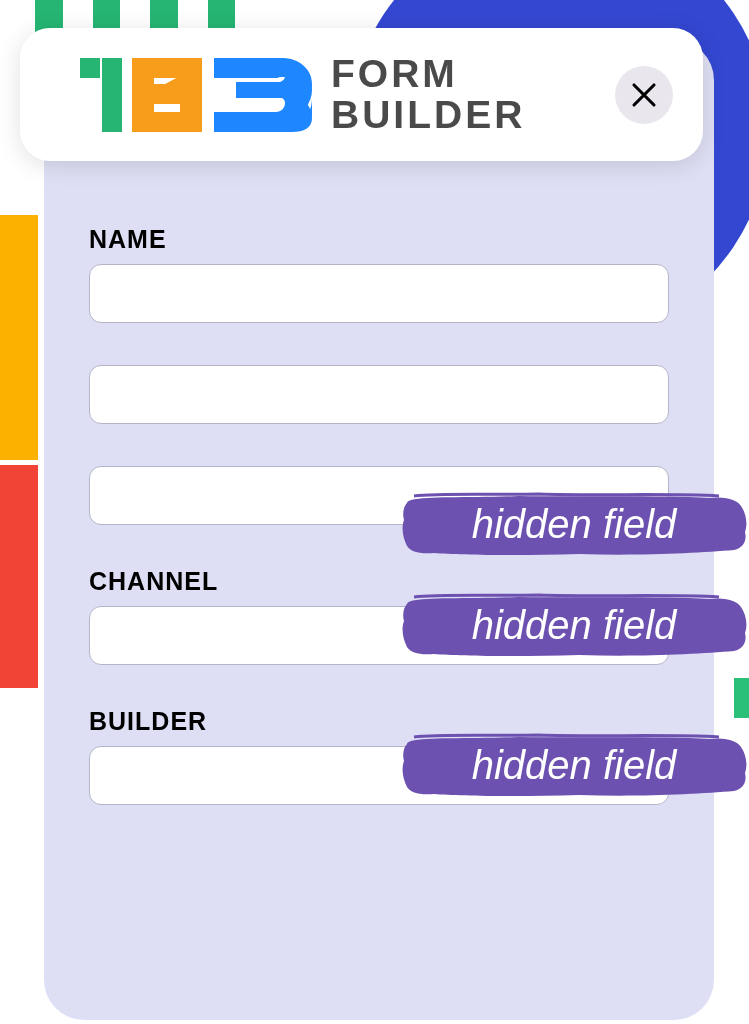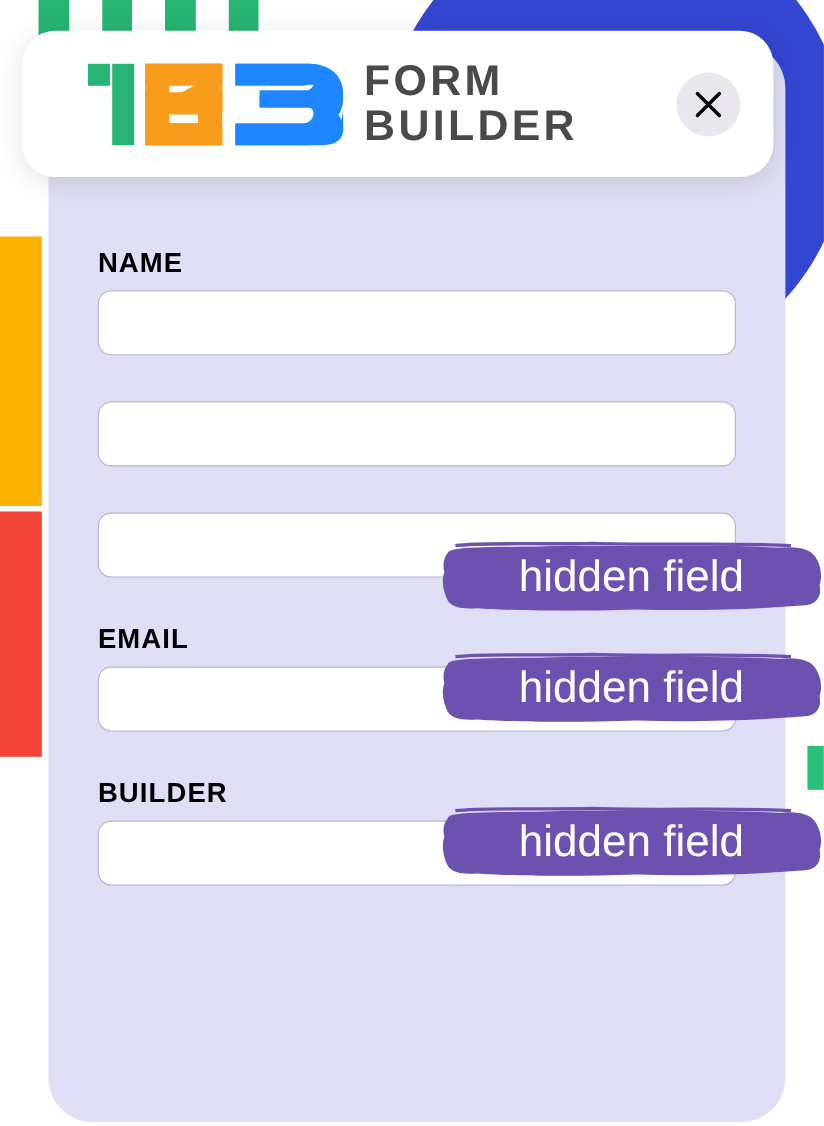--- a/index.html
+++ b/index.html
@@ -175,20 +175,21 @@
       left: 0;
       width: 100%;
       height: 100%;
     }
     .hidden-badge-text {
       position: relative;
       color: #fff;
       font-size: 40px;
       font-weight: 500;
       z-index: 2;
+      font-style: italic;
     }
     
     
     .green-accent {
       position: absolute;
       right: 0;
       top: 678px;
       width: 15px;
       height: 40px;
       background: #2ac07a;
@@ -227,21 +228,21 @@
       <div class="hidden-badge">
         <svg class="brush" viewBox="0 0 350 72" preserveAspectRatio="none">
           <path d="M8,15 C5,18 3,25 5,32 C2,40 4,50 8,58 C12,64 20,66 35,65 C60,67 120,68 180,66 C240,68 300,65 335,62 C345,60 348,52 346,44 C349,36 347,25 342,18 C338,12 328,8 310,10 C260,7 180,9 120,8 C70,10 30,8 12,12 C9,13 8,14 8,15 Z" fill="#6d51b0"></path>
           <path d="M15,8 C40,5 90,7 140,6 C200,8 270,5 320,8" stroke="#6d51b0" stroke-width="3" fill="none"></path>
         </svg>
         <span class="hidden-badge-text">hidden field</span>
       </div>
     </div>
 
     <div class="field">
-      <label class="field-label">EMAIL</label>
+      <label class="field-label">CHANNEL</label>
       <input class="field-input" type="text" style="">
       <div class="hidden-badge">
         <svg class="brush" viewBox="0 0 350 72" preserveAspectRatio="none">
           <path d="M8,15 C5,18 3,25 5,32 C2,40 4,50 8,58 C12,64 20,66 35,65 C60,67 120,68 180,66 C240,68 300,65 335,62 C345,60 348,52 346,44 C349,36 347,25 342,18 C338,12 328,8 310,10 C260,7 180,9 120,8 C70,10 30,8 12,12 C9,13 8,14 8,15 Z" fill="#6d51b0"></path>
           <path d="M15,8 C40,5 90,7 140,6 C200,8 270,5 320,8" stroke="#6d51b0" stroke-width="3" fill="none"></path>
         </svg>
         <span class="hidden-badge-text">hidden field</span>
       </div>
     </div>
 

